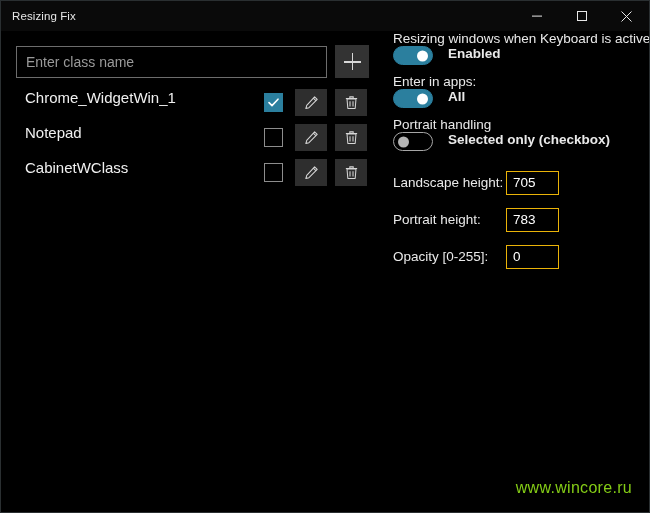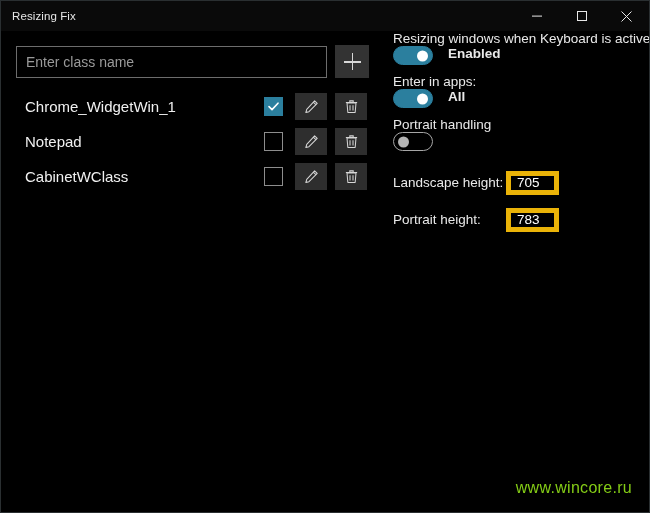--- a/index.html
+++ b/index.html
@@ -100,21 +100,21 @@
   }
   .add-btn .plus::before { left: 0; top: 8px; width: 17px; height: 1.6px; }
   .add-btn .plus::after  { top: 0; left: 8px; height: 17px; width: 1.6px; }
 
   .class-list {
     margin-top: 11px;
     padding-left: 24px;
   }
   .class-row {
     display: flex;
-    align-items: center;
+    align-items: flex-start;
     height: 35px;
     gap: 32px;
   }
   .class-label {
     flex: 1 1 auto;
     font-size: 15px;
     color: #f0f0f0;
     white-space: nowrap;
     overflow: hidden;
   }
@@ -217,21 +217,21 @@
     color: #e9e9e9;
     white-space: nowrap;
     width: 113px;
     flex: 0 0 auto;
   }
   .num-input {
     width: 53px;
     height: 24px;
     box-sizing: border-box;
     background: #000000;
-    border: 5px solid #eab308;
+    border: 1px solid #eab308;
     color: #ffffff;
     font-family: "Liberation Sans", sans-serif;
     font-size: 13.5px;
     padding: 0 6px;
     outline: none;
   }
 
   
   .watermark {
     position: absolute;
@@ -392,31 +392,36 @@
         <div class="toggle-text">All</div>
       </div>
     </div>
 
     <div class="setting-group">
       <div class="rp-label">Portrait handling</div>
       <div class="toggle-row">
         <div class="toggle off">
           <span class="knob"></span>
         </div>
+        <div class="toggle-text">Selected only (checkbox)</div>
       </div>
     </div>
 
     <div class="num-row">
       <div class="num-label">Landscape height:</div>
       <input class="num-input" type="text" value="705" style="">
     </div>
 
     <div class="num-row">
       <div class="num-label">Portrait height:</div>
       <input class="num-input" type="text" value="783" style="">
     </div>
 
+    <div class="num-row">
+      <div class="num-label">Opacity [0-255]:</div>
+      <input class="num-input" type="text" value="0" style="">
+    </div>
 
   </div>
 
   <div class="watermark">www.wincore.ru</div>
 
 </div>
 
 </body></html>

